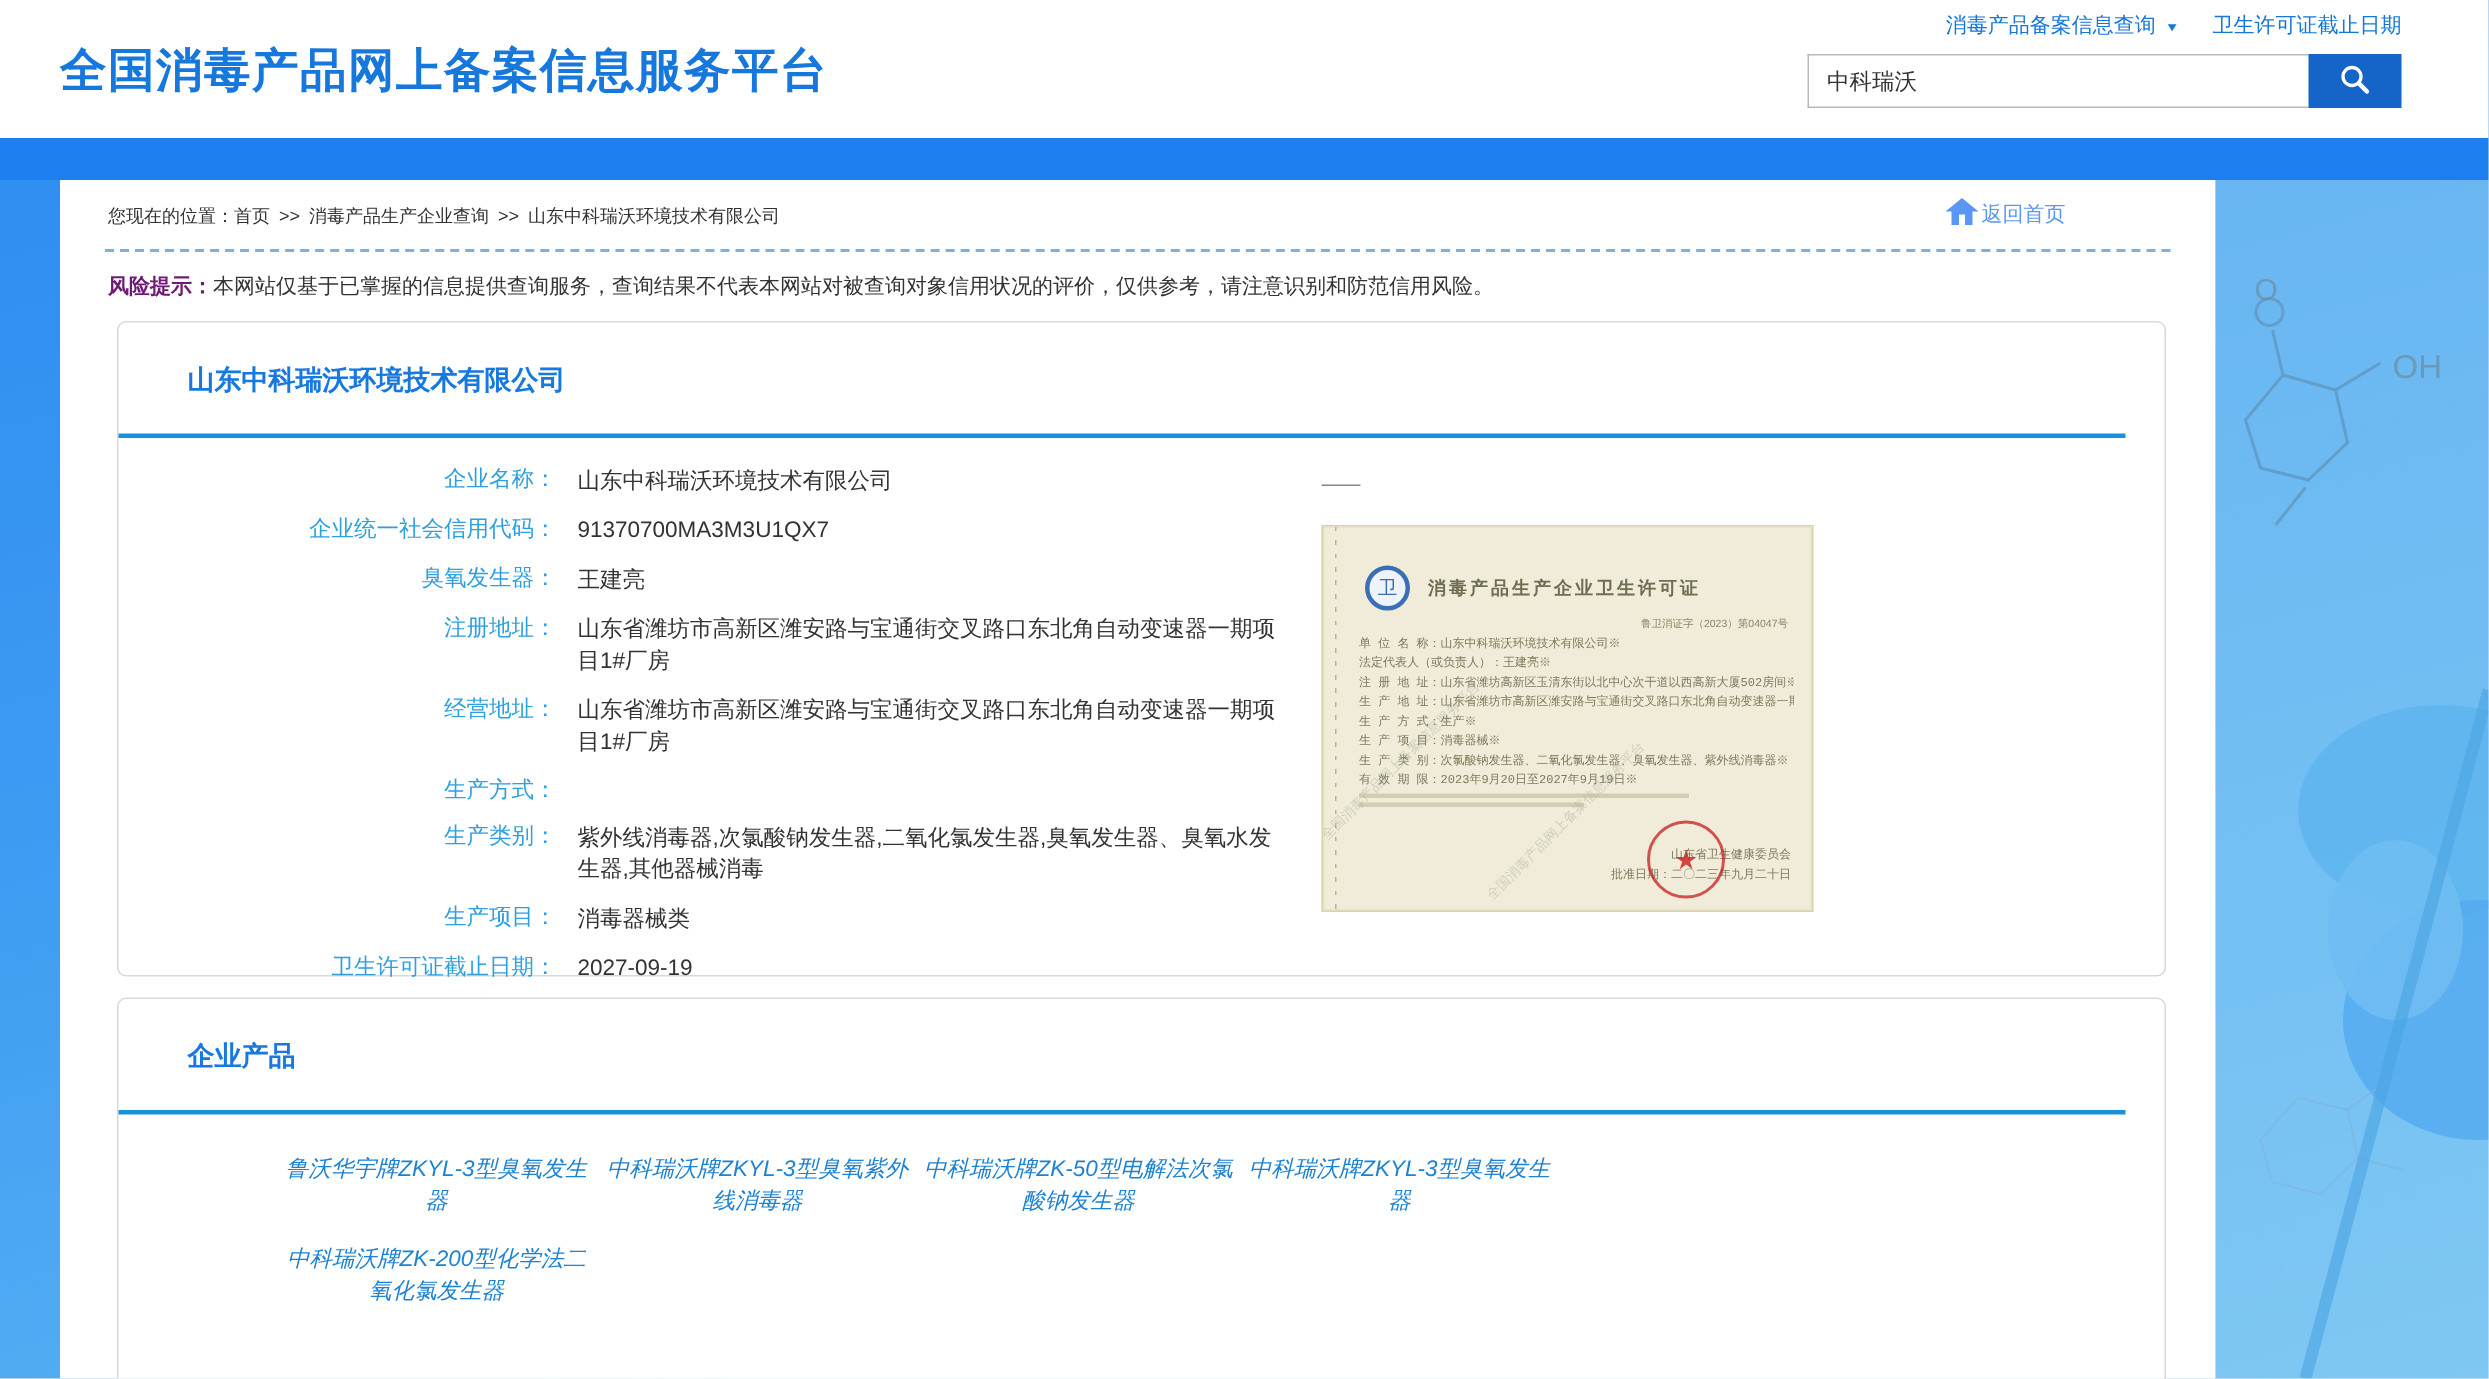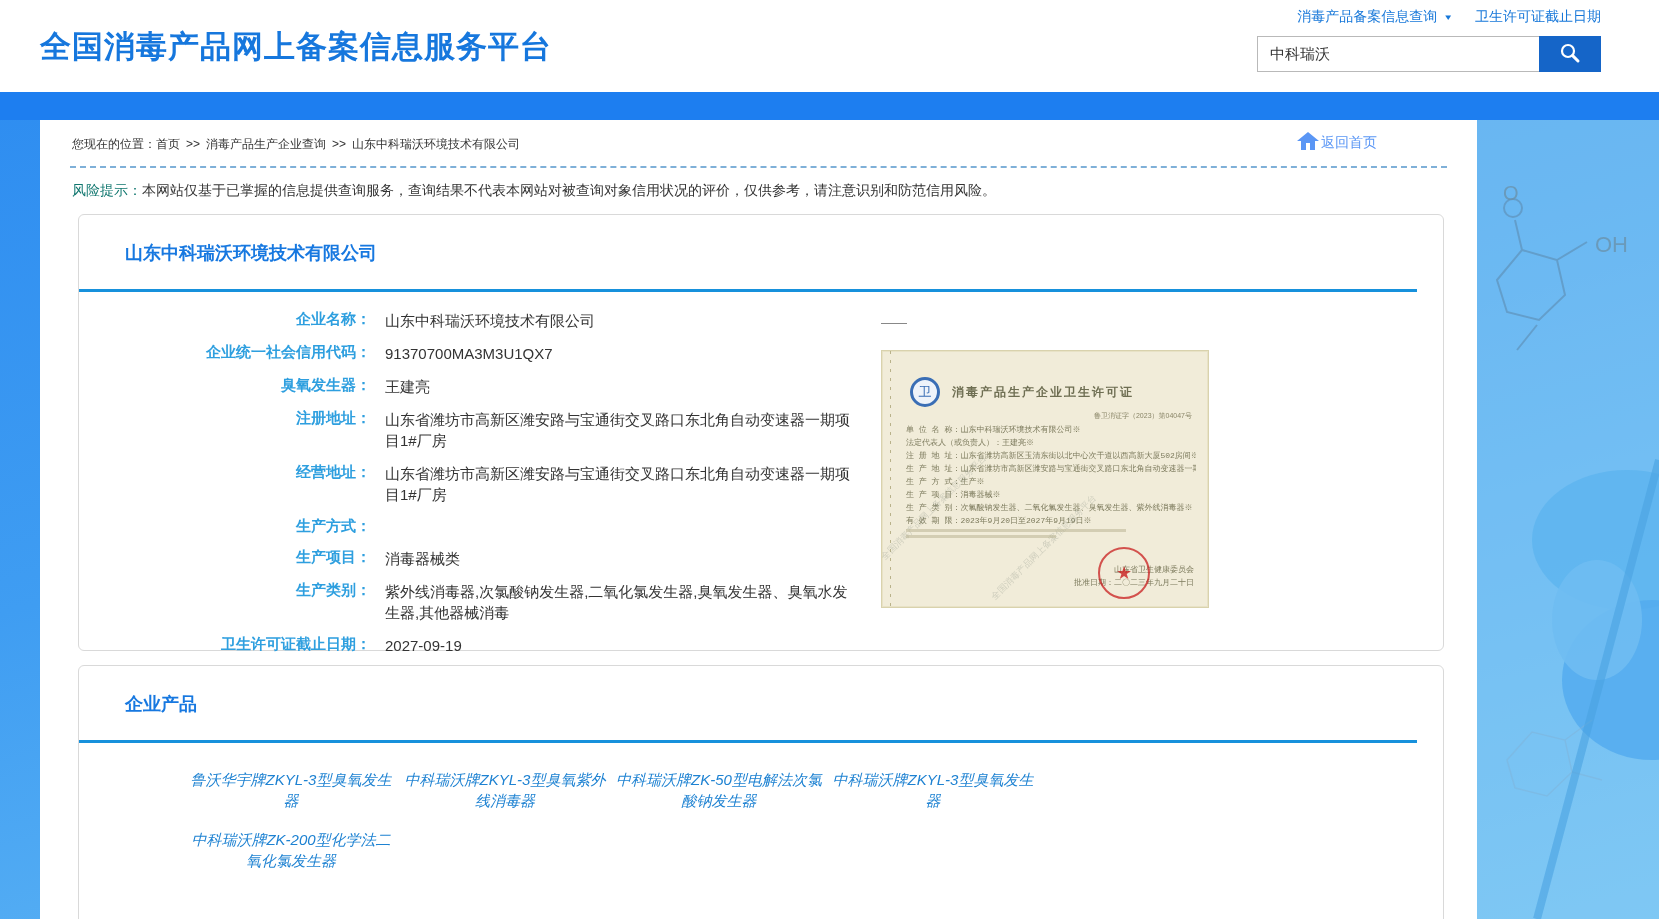--- a/index.html
+++ b/index.html
@@ -8,21 +8,21 @@
   body { background:linear-gradient(165deg,#2b8af0 0%,#3f9df2 45%,#6cc0f5 100%); position:relative; }
 
   
   .topbar { position:relative; width:1659px; height:92px; background:#ffffff; z-index:5; }
   .site-title { position:absolute; left:40px; top:26px; font-size:31px; font-weight:bold; color:#1677dd; letter-spacing:1px; }
   .top-right { position:absolute; right:58px; top:8px; text-align:right; }
   .top-links { font-size:14px; color:#1677d9; white-space:nowrap; }
   .top-links a { color:#1677d9; text-decoration:none; cursor:pointer; }
   .top-links .caret { display:inline-block; font-size:10px; color:#1677d9; margin:0 4px 0 6px; transform:scaleY(.8); }
   .top-links .gap { display:inline-block; width:14px; }
-  .searchbox { margin-top:10px; display:flex; align-items:stretch; height:36px; width:344px;justify-content:center; }
+  .searchbox { margin-top:10px; display:flex; align-items:stretch; height:36px; width:396px;justify-content:center; }
   .searchbox input { flex:1; border:1px solid #b9b9b9; border-right:none; font-size:15px; padding:0 12px;
     color:#333; outline:none; font-family:inherit; }
   .search-btn { width:62px; background:#1565c8; border:none; cursor:pointer; display:flex; align-items:center; justify-content:center; }
 
   
   .banner { width:1659px; height:28px; background:#1d7ef0; position:relative; z-index:5; }
 
   
   .bg-decor { position:absolute; right:0; top:120px; width:182px; height:799px; z-index:1; pointer-events:none; }
 
@@ -34,32 +34,32 @@
   .crumb { font-size:12px; font-weight:normal; color:#333; }
   .crumb a { color:#333; text-decoration:none; cursor:pointer; }
   .crumb .sep { margin:0 6px; }
   .back-home { position:absolute; right:100px; top:12px; font-size:14px; color:#5a96f5; text-decoration:none;
     display:flex; align-items:center; cursor:pointer; }
   .back-home svg { margin-right:2px; }
 
   .dashed-div { margin:10px 30px 0 30px; border-top:2px dashed #7fb0d8; }
 
   .risk { padding:14px 32px 0 32px; font-size:14px; color:#333; }
-  .risk .risk-label { color:#0f766e; }
+  .risk .risk-label { color:#701a75;font-weight:bold; }
 
   .card { margin:16px 0 0 38px; width:1366px; background:#fff; border:1px solid #d9d9d9; border-radius:6px; position:relative; }
   .card-1 { height:437px; margin-top:14px; }
   .card-2 { height:300px; margin-top:14px; }
   .card-title { padding:26px 0 0 46px; font-size:18px; font-weight:bold; color:#1778e0; }
   .card-rule { margin:24px 26px 0 0; height:3px; background:#1791dc; }
 
   
   .fields { padding-top:12px; }
   .field-row { display:flex; align-items:flex-start; padding:6px 0; min-height:31px; }
-  .field-label { width:292px; text-align:right; font-size:15px; font-weight:bold; color:#2e9fdf; flex:0 0 292px; }
+  .field-label { width:292px; text-align:right; font-size:15px; font-weight:normal; color:#2e9fdf; flex:0 0 292px; }
   .field-value { margin-left:14px; font-size:15px; color:#333; max-width:468px; line-height:21px; }
 
   .dash-mark { position:absolute; left:802px; top:108px; width:26px; height:1px; background:#888; }
 
   
   .cert { position:absolute; left:802px; top:135px; width:328px; height:258px; background:#f1ecd9;
     border:1px solid #d9d2ad; overflow:hidden; box-shadow:0 0 0 1px #e8e2c6 inset; }
   .cert:before { content:""; position:absolute; left:8px; top:0; bottom:0; width:1px;
     background:repeating-linear-gradient(#b9b28a 0 3px, transparent 3px 9px); }
   .cert-head { display:flex; align-items:center; padding:26px 0 0 28px; }
@@ -178,26 +178,26 @@
       </div>
       <div class="field-row">
         <div class="field-label">经营地址：</div>
         <div class="field-value">山东省潍坊市高新区潍安路与宝通街交叉路口东北角自动变速器一期项目1#厂房</div>
       </div>
       <div class="field-row">
         <div class="field-label">生产方式：</div>
         <div class="field-value"></div>
       </div>
       <div class="field-row">
+        <div class="field-label">生产类别：</div>
+        <div class="field-value">紫外线消毒器,次氯酸钠发生器,二氧化氯发生器,臭氧发生器、臭氧水发生器,其他器械消毒</div>
+      </div>
+      <div class="field-row">
         <div class="field-label">生产项目：</div>
         <div class="field-value">消毒器械类</div>
-      </div>
-      <div class="field-row">
-        <div class="field-label">生产类别：</div>
-        <div class="field-value">紫外线消毒器,次氯酸钠发生器,二氧化氯发生器,臭氧发生器、臭氧水发生器,其他器械消毒</div>
       </div>
       <div class="field-row">
         <div class="field-label">卫生许可证截止日期：</div>
         <div class="field-value">2027-09-19</div>
       </div>
     </div>
 
     <div class="dash-mark"></div>
 
     <div class="cert">

